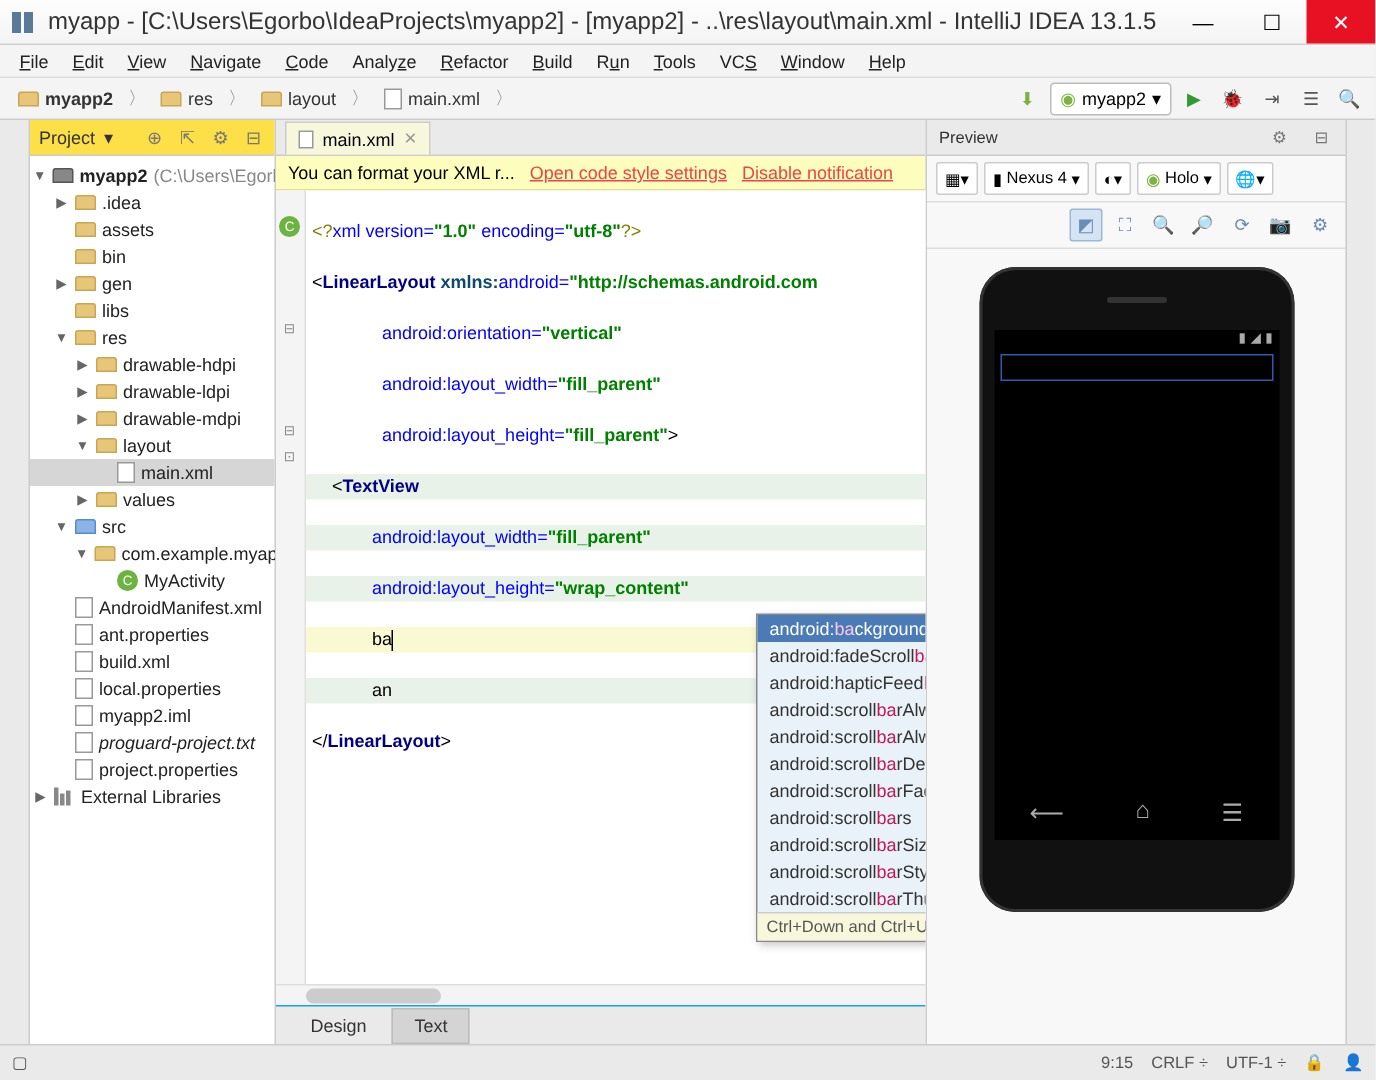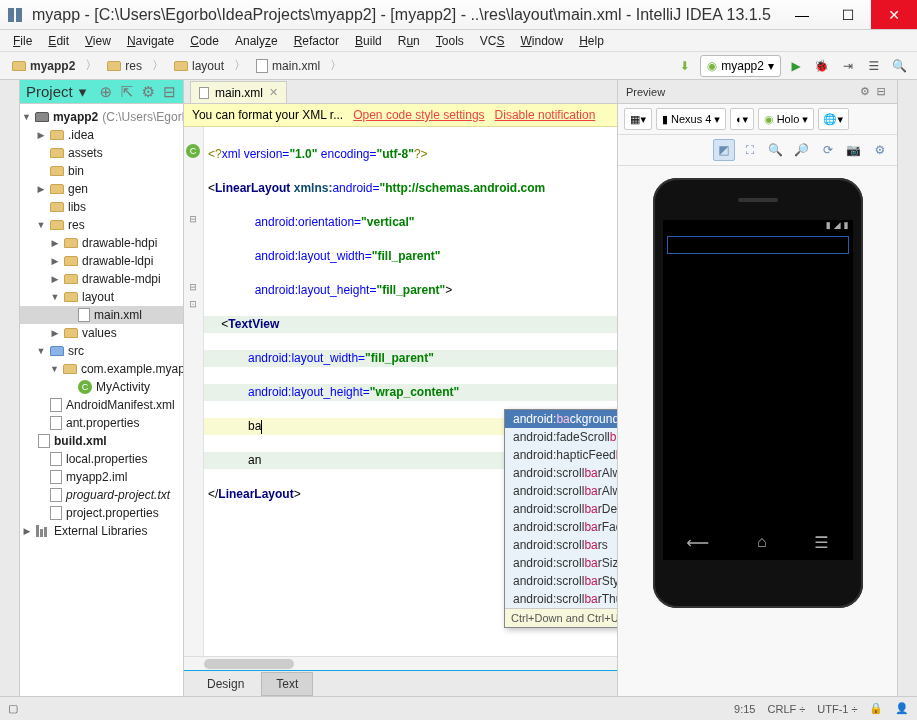--- a/index.html
+++ b/index.html
@@ -28,21 +28,21 @@
 .navrow .tbtn { width:22px; height:22px; display:flex; align-items:center; justify-content:center; color:#555; border:1px solid transparent; border-radius:2px;}
 .runcfg { display:flex; align-items:center; gap:4px; padding:1px 6px; border:1px solid #bbb; background:#fff; border-radius:3px; height:22px;}
 .runcfg .andicon{ color:#7cb342; }
 
 
 .mainarea { display:flex; height:calc(720px - 30px - 22px - 28px - 24px); }
 
 
 .leftgutter { width:20px; background:#eaeaea; border-right:1px solid #ccc; writing-mode:vertical-rl; display:flex; align-items:center; justify-content:flex-start; padding-top:8px; color:#555; font-size:11px;}
 .projpanel { width:164px; border-right:1px solid #ccc; display:flex; flex-direction:column; background:#fff;}
-.projpanel .phead { height:24px; background:#5eead4; border-bottom:1px solid #ccc; display:flex; align-items:center; padding:0 6px; gap:6px; font-size:15px; color:#333;}
+.projpanel .phead { height:24px; background:#fde047; border-bottom:1px solid #ccc; display:flex; align-items:center; padding:0 6px; gap:6px; font-size:12px; color:#333;}
 .projpanel .phead .spacer{flex:1;}
 .projpanel .phead .ibtn{width:16px;height:16px;display:flex;align-items:center;justify-content:center;color:#777;}
 .tree { flex:1; overflow:auto; padding:4px 0; font-size:12px; color:#222;}
 .tree .node { display:flex; align-items:center; height:18px; padding:0 4px; gap:4px; white-space:nowrap;}
 .tree .node.sel { background:#d6d6d6; }
 .tree .arrow { width:10px; color:#666; font-size:9px; text-align:center;}
 .tree .ficon { width:14px; height:10px; background:#e8c679; border:1px solid #c9a651; border-radius:2px 2px 0 0; flex-shrink:0;}
 .tree .ficon.blue { background:#8ab4e8; border-color:#5a8bc9;}
 .tree .ficon.mod { background:#888; border-color:#555;}
 .tree .xicon { width:12px; height:14px; background:#fff; border:1px solid #999; flex-shrink:0;}
@@ -88,21 +88,21 @@
 
 
 .edbottabs{height:26px;border-top:1px solid #0ea5e9;background:#eaeaea;display:flex;align-items:center;padding:0 8px;gap:2px;}
 .edbtab{padding:4px 14px;border:1px solid transparent;color:#333;}
 .edbtab.active{background:#d4d4d4;border-color:#bbb;}
 .hscroll{height:14px;background:#f4f4f4;border-top:1px solid #ddd;position:relative;}
 .hscroll .thumb{position:absolute;left:20px;top:2px;height:10px;width:90px;background:#ccc;border-radius:5px;}
 
 
 .previewcol { width:280px; border-left:1px solid #ccc; display:flex; flex-direction:column; background:#f8f8f8;}
-.previewcol .phead{height:24px;background:#eaeaea;border-bottom:1px solid #ccc;display:flex;align-items:center;padding:0 8px;font-size:11px;color:#333;}
+.previewcol .phead{height:24px;background:#eaeaea;border-bottom:1px solid #ccc;display:flex;align-items:center;padding:0 8px;font-size:11px;color:#333;gap:12px;}
 .previewcol .phead .spacer{flex:1;}
 .previewcol .phead .ibtn{width:16px;height:16px;display:flex;align-items:center;justify-content:center;color:#777;}
 .previewcol .ptoolbar{padding:4px 6px;border-bottom:1px solid #ddd;display:flex;align-items:center;gap:4px;flex-wrap:wrap;}
 .previewcol .ptoolbar .tbtn{height:22px;padding:0 5px;border:1px solid #ccc;background:#fff;border-radius:2px;display:flex;align-items:center;gap:3px;font-size:11px;}
 .previewcol .ptoolrow2{padding:4px 6px;border-bottom:1px solid #ddd;display:flex;justify-content:flex-end;gap:4px;}
 .previewcol .ptoolrow2 .ibtn{width:22px;height:22px;border:1px solid transparent;display:flex;align-items:center;justify-content:center;color:#6a8db5;border-radius:2px;}
 .previewcol .ptoolrow2 .ibtn.active{background:#d4e4f4;border-color:#9bb8d6;}
 .phone-area{flex:1;display:flex;align-items:flex-start;justify-content:center;padding:12px;overflow:hidden;}
 .phone{width:210px;height:430px;background:#111;border-radius:24px;padding:42px 10px 48px;position:relative;box-shadow:inset 0 0 0 2px #333;}
 .phone .speaker{position:absolute;top:20px;left:50%;transform:translateX(-50%);width:40px;height:4px;background:#333;border-radius:2px;}
@@ -287,21 +287,21 @@
           <div class="node" style="padding-left: 16px;">
             <span class="arrow"></span>
             <span class="xicon"></span>
             <span>AndroidManifest.xml</span>
           </div>
           <div class="node" style="padding-left: 16px;">
             <span class="arrow"></span>
             <span class="xicon"></span>
             <span>ant.properties</span>
           </div>
-          <div class="node" style="padding-left: 4px; font-weight: bold;">
+          <div class="node" style="padding-left: 16px;">
             <span class="arrow"></span>
             <span class="xicon"></span>
             <span>build.xml</span>
           </div>
           <div class="node" style="padding-left: 16px;">
             <span class="arrow"></span>
             <span class="xicon"></span>
             <span>local.properties</span>
           </div>
           <div class="node" style="padding-left: 16px;">

